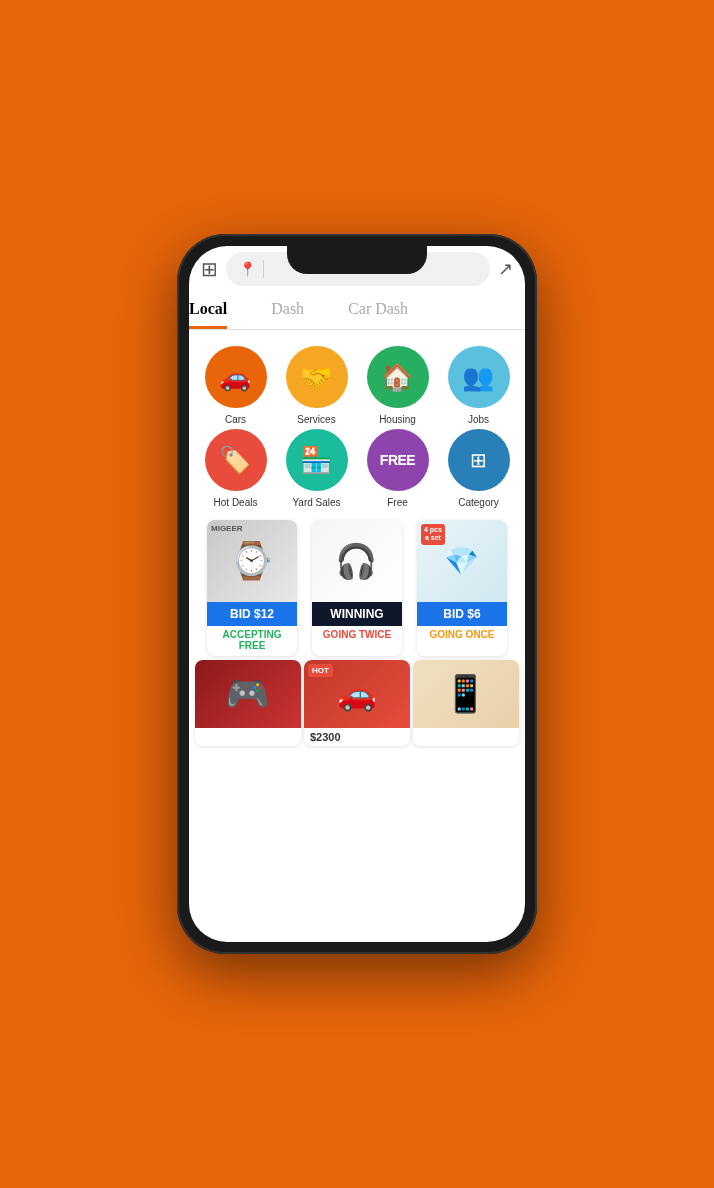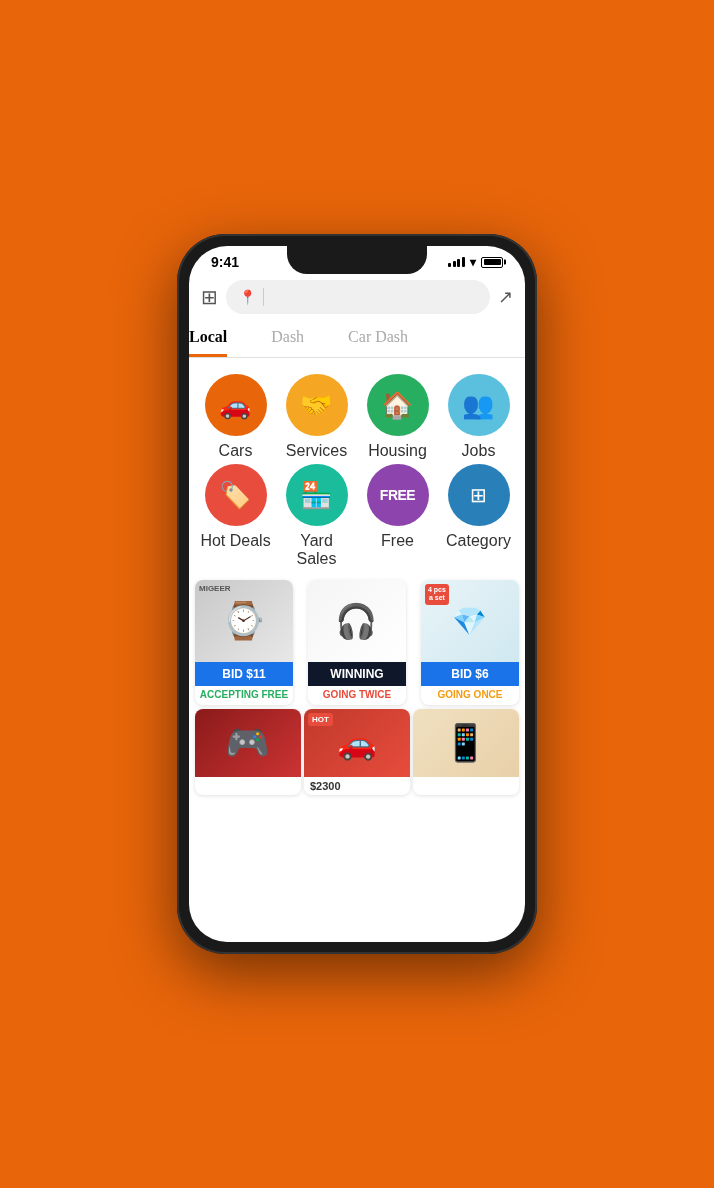--- a/index.html
+++ b/index.html
@@ -145,29 +145,29 @@
       width: 62px;
       height: 62px;
       border-radius: 50%;
       display: flex;
       align-items: center;
       justify-content: center;
       font-size: 26px;
       color: #fff;
     }
     .category-label {
-      font-size: 16px;
+      font-size: 10px;
       color: #333;
       text-align: center;
     }
     .items-grid {
       display: grid;
       grid-template-columns: repeat(3, 1fr);
       gap: 15px;
-      padding: 4px 6px;
+      padding: 4px 18px;
     }
     .item-card {
       background: #fff;
       border-radius: 8px;
       overflow: hidden;
       box-shadow: 0 1px 4px rgba(0,0,0,0.12);
     }
     .item-image {
       width: 100%;
       height: 82px;
@@ -268,35 +268,20 @@
       color: #555;
     }
   </style>
 </head>
 <body>
 
 <div class="phone-outer">
   <div class="phone-inner">
     <div class="notch"></div>
 
-    <div class="status-bar">
-      <span class="status-time">9:41</span>
-      <div class="status-icons">
-        <div class="signal-bars">
-          <div class="bar b1"></div>
-          <div class="bar b2"></div>
-          <div class="bar b3"></div>
-          <div class="bar b4"></div>
-        </div>
-        <span class="wifi-icon">▾</span>
-        <div class="battery-icon">
-          <div class="battery-fill"></div>
-        </div>
-      </div>
-    </div>
 
     <div class="search-bar-row">
       <div class="grid-icon">⊞</div>
       <div class="search-container">
         <span class="location-pin">📍</span>
         <div class="search-divider"></div>
       </div>
       <div class="share-icon">↗</div>
     </div>
 
@@ -342,21 +327,21 @@
       </div>
     </div>
 
     <div class="items-grid">
 
       <div class="item-card">
         <div class="item-image watch-bg">
           <span class="brand-label">MIGEER</span>
           <span style="font-size:36px;">⌚</span>
         </div>
-        <div class="bid-bar bid-blue">BID $11</div>
+        <div class="bid-bar bid-blue">BID $12</div>
         <div class="bid-label accepting">ACCEPTING FREE</div>
       </div>
 
       <div class="item-card">
         <div class="item-image airpods-bg">
           <span style="font-size:34px;">🎧</span>
         </div>
         <div class="bid-bar bid-orange">WINNING</div>
         <div class="bid-label going-twice">GOING TWICE</div>
       </div>

